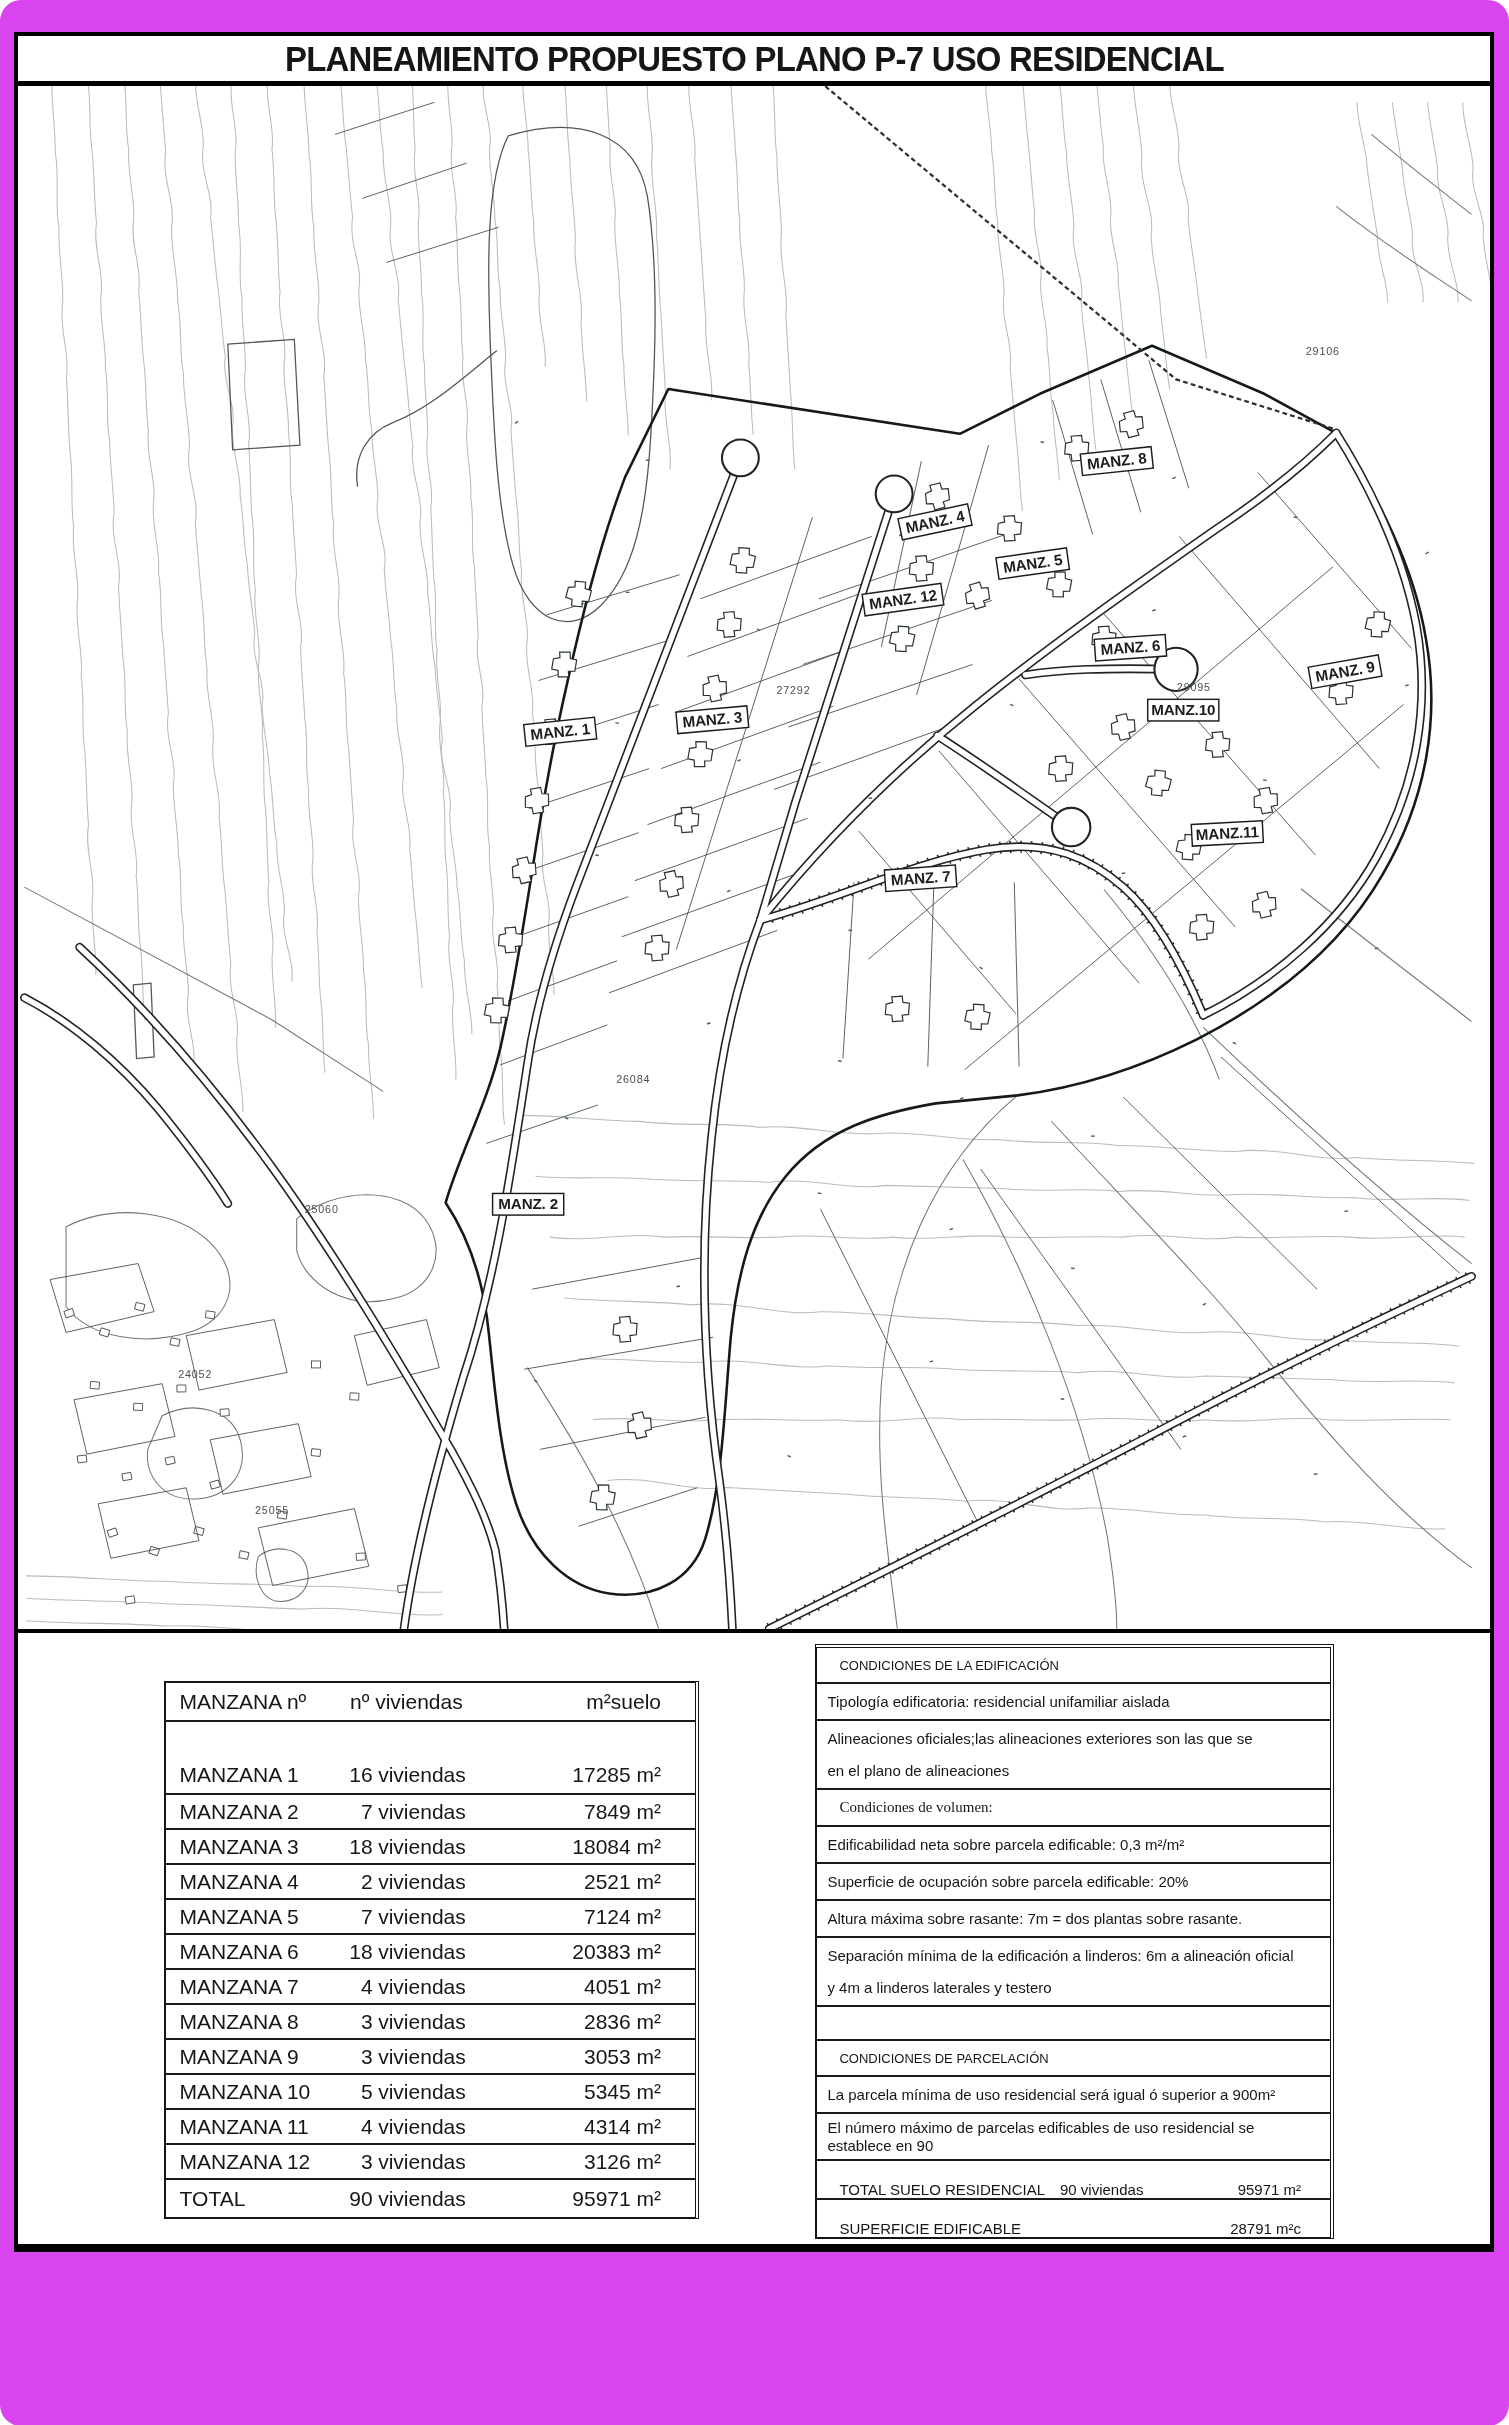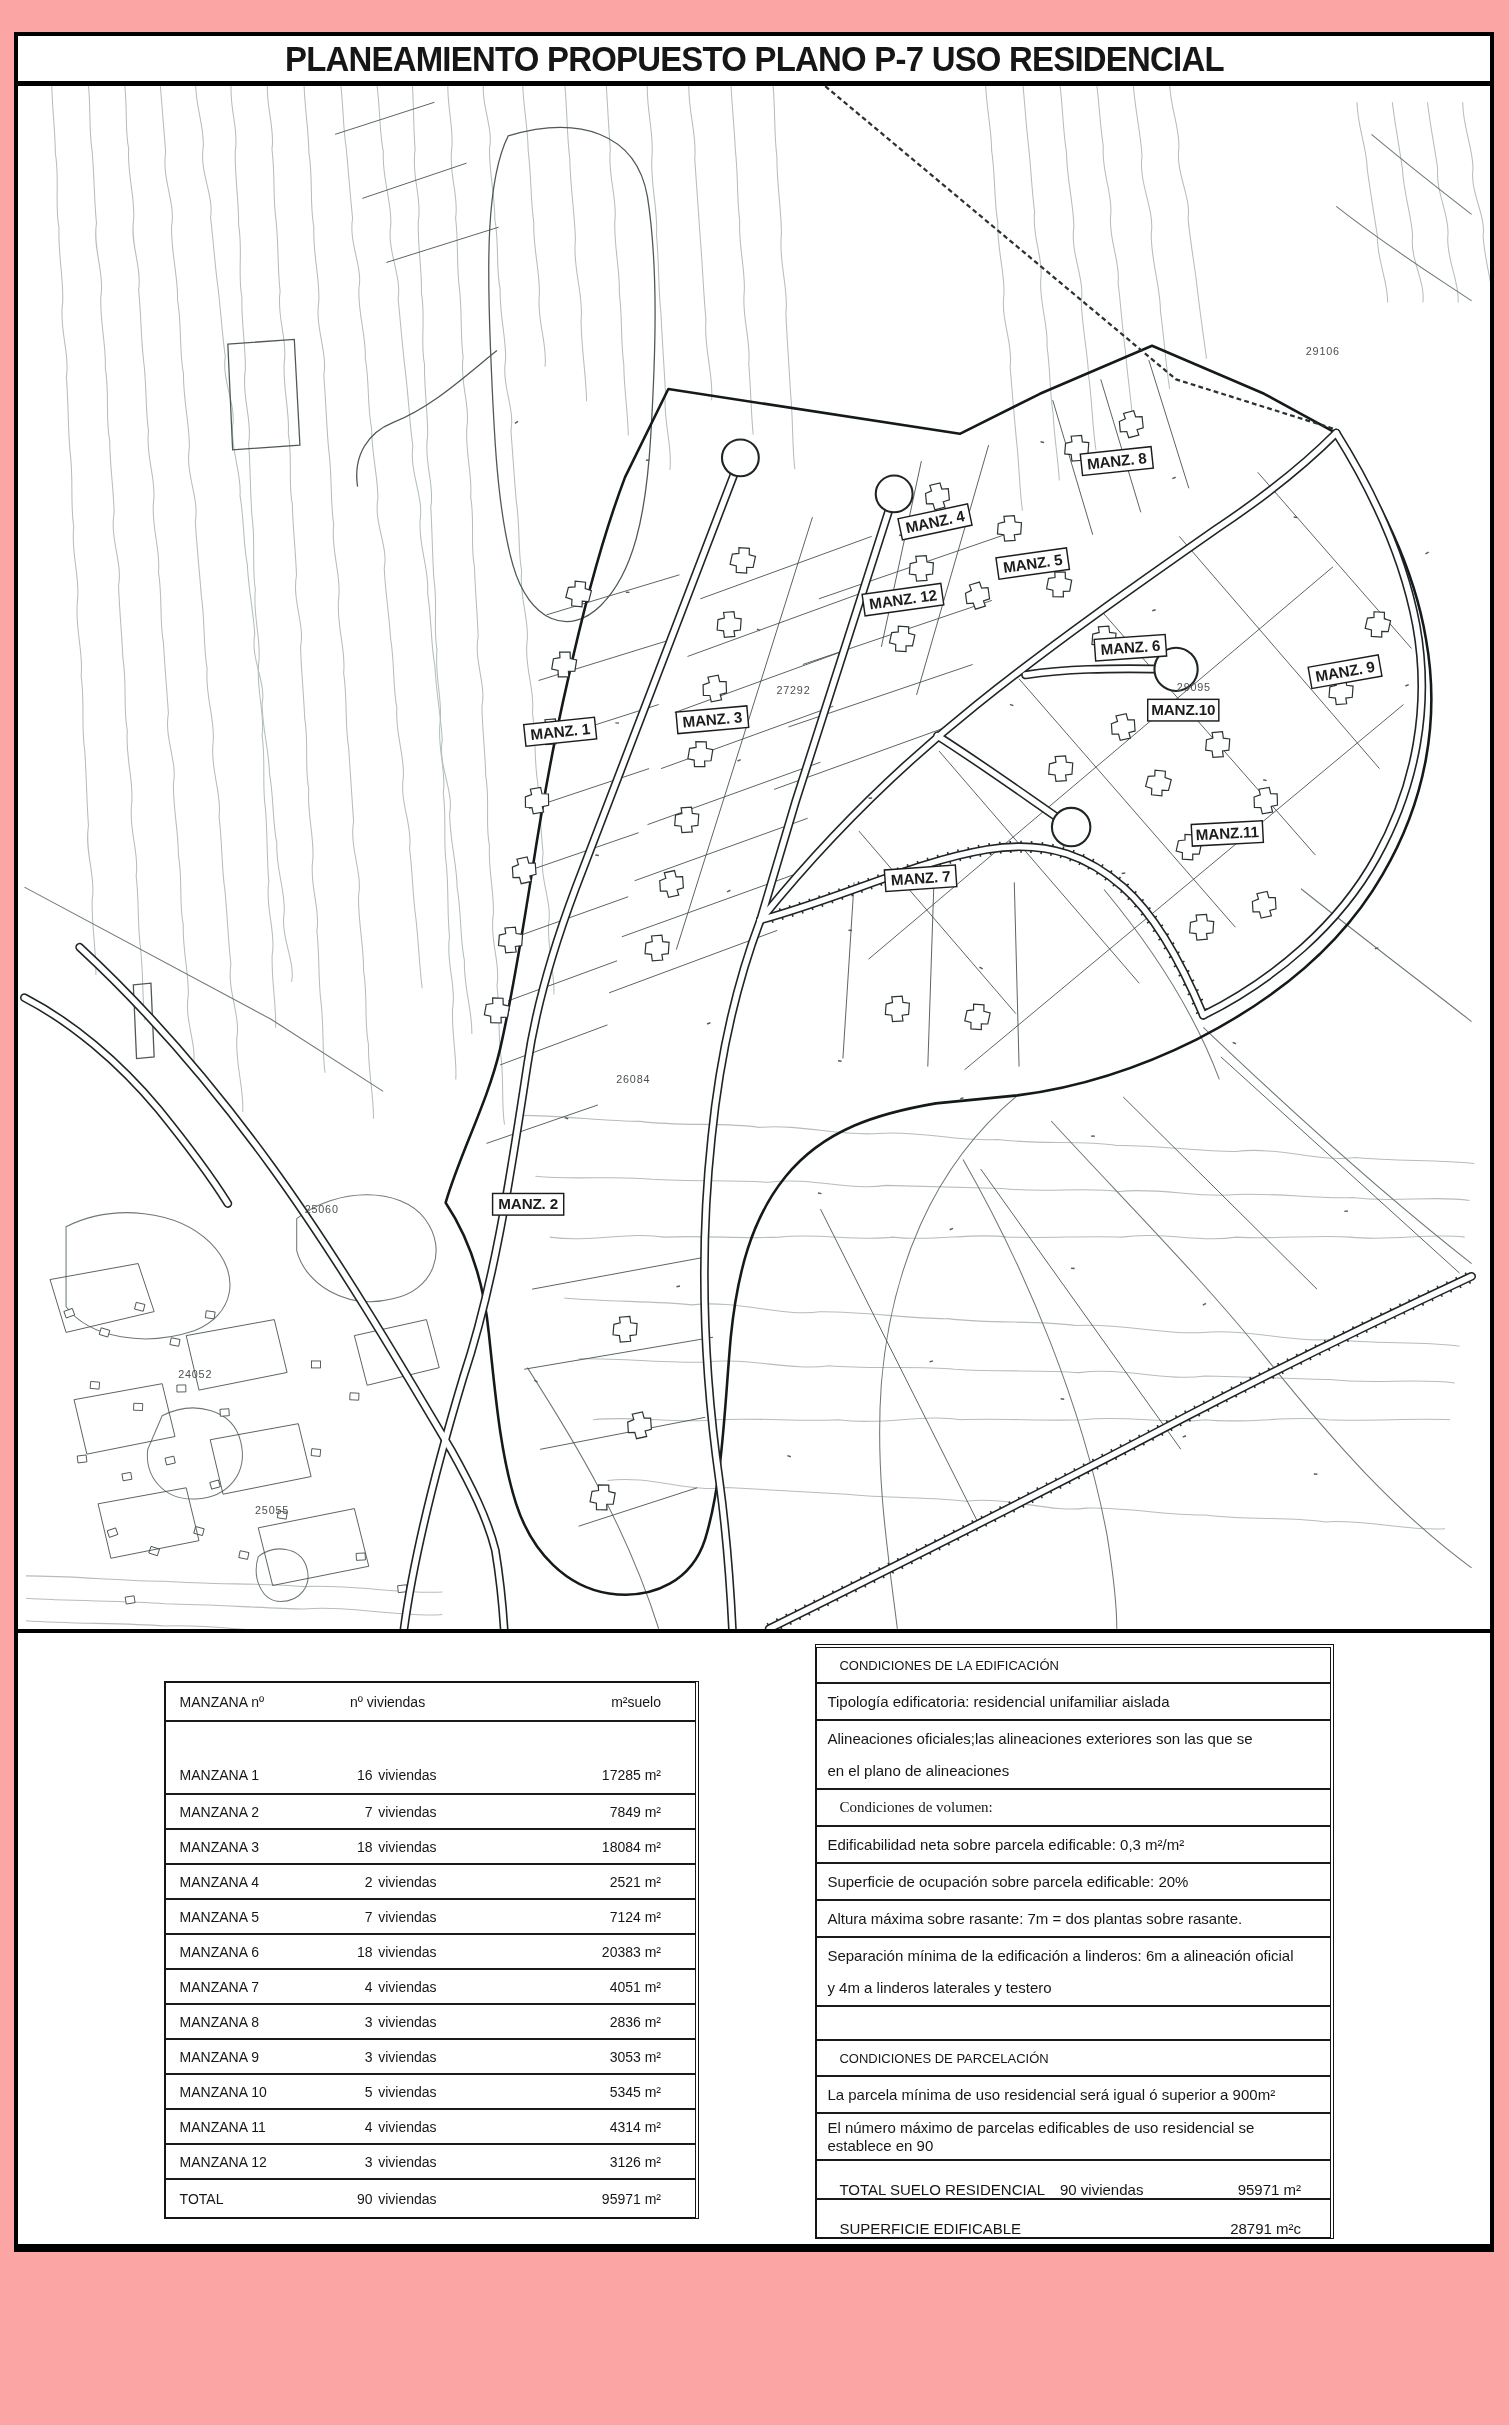--- a/index.html
+++ b/index.html
@@ -1,32 +1,32 @@
 <!DOCTYPE html>
 <html style="font-size:13px"><head>
 <meta charset="utf-8">
 <style>
   html,body{margin:0;padding:0;background:#ffffff;}
-  .page{position:relative;width:1509px;height:2426px;background:#fca5a5;
-        font-family:"Liberation Sans",sans-serif;color:#161616;overflow:hidden;}
+  .page{position:relative;width:1509px;height:2426px;background:#d946ef;
+        font-family:"Liberation Sans",sans-serif;color:#161616;overflow:hidden;border-radius:21px;}
   .sheet{position:absolute;left:14.4px;top:32px;width:1472px;height:2208px;
          border-left:4px solid #000;border-right:4px solid #000;
          border-top:4px solid #000;border-bottom:8px solid #000;background:#fff;}
   .titlebar{position:absolute;left:0;top:0;width:100%;height:45px;
             border-bottom:5.6px solid #000;display:flex;align-items:center;justify-content:center;}
   .title-text{font-size:35px;font-weight:bold;letter-spacing:-0.8px;
               transform:scaleX(0.94);white-space:nowrap;}
   .mapwrap{position:absolute;left:0;top:50px;width:1472px;height:1543px;
            border-bottom:4.8px solid #000;overflow:hidden;}
   .mapwrap svg{display:block;}
 
   
   .ltable{position:absolute;left:164px;top:1681px;width:529px;
           border:2.4px solid #141414;border-right:4.8px double #141414;background:#fff;
-          font-size:14px;}
+          font-size:21px;}
   .lrow{display:flex;align-items:center;height:33px;border-top:2.4px solid #1a1a1a;}
   .lrow:first-child{border-top:none;height:37px;}
   .lrow.empty{height:34px;}
   .lrow.total{height:37px;}
   .lc-name{width:164px;padding-left:13.6px;}
   .lc-viv{width:184px;display:flex;}
   .lc-viv .cnt{width:29px;text-align:right;margin-right:5.6px;}
   .lc-area{flex:1;text-align:right;padding-right:34px;}
   .lhead .lc-viv{display:block;padding-left:6.4px;}
 

